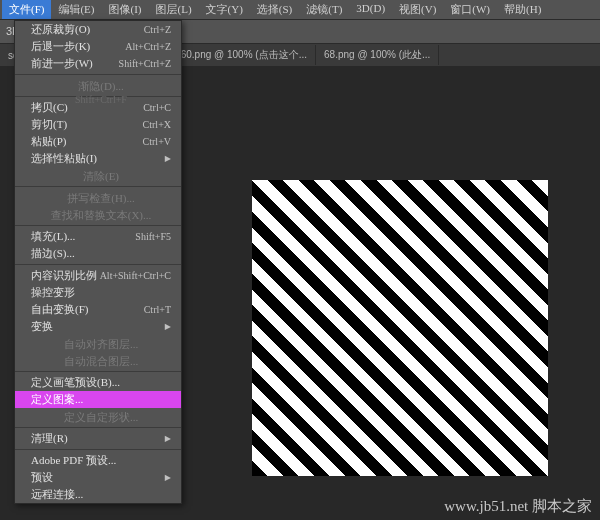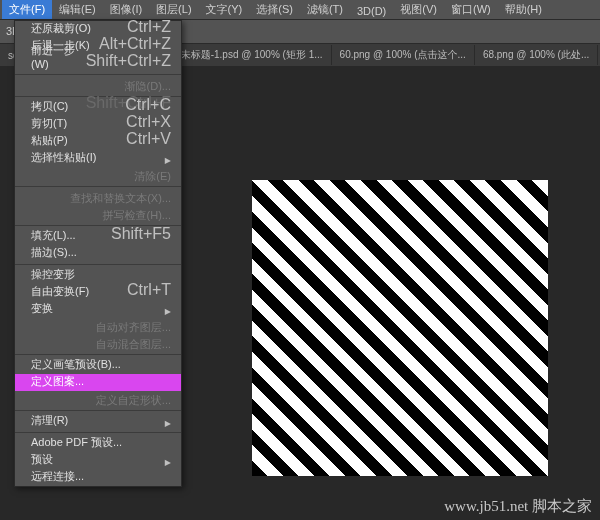--- a/index.html
+++ b/index.html
@@ -1,28 +1,28 @@
 <!DOCTYPE html>
 <html><head>
 <meta charset="utf-8">
 <style>
   * { box-sizing: border-box; margin: 0; padding: 0; }
   body { width: 600px; height: 520px; background: #323232; font-family: "Microsoft YaHei", Arial, sans-serif; font-size: 11px; color: #d0d0d0; overflow: hidden; position: relative; }
-  .menubar { height: 20px; background: #535353; display: flex; align-items: flex-end; padding-left: 2px; border-bottom: 1px solid #2a2a2a; }
+  .menubar { height: 20px; background: #535353; display: flex; align-items: flex-start; padding-left: 2px; border-bottom: 1px solid #2a2a2a; font-family: Liberation Serif, serif; }
   .menubar .mitem { padding: 2px 7px; cursor: pointer; }
   .menubar .mitem:first-child { background: #3a7bd5; color: #fff; }
   .toolbar { height: 24px; background: #535353; display: flex; align-items: center; padding-left: 6px; border-bottom: 1px solid #2a2a2a; gap: 10px; }
   .toolbar .lbl { color: #cfcfcf; }
   .tabrow { height: 22px; background: #3a3a3a; display: flex; align-items: center; padding-left: 0; position: relative; }
   .tabrow .tab { padding: 3px 8px; font-size: 10px; color: #bcbcbc; border-right: 1px solid #2a2a2a; white-space: nowrap; }
   .dropdown { position: absolute; top: 20px; left: 14px; width: 168px; background: #535353; border: 1px solid #2a2a2a; box-shadow: 2px 2px 6px rgba(0,0,0,0.5); z-index: 10; }
-  .dropdown .row { display: flex; justify-content: space-between; align-items: flex-end; padding: 2px 10px 2px 16px; height: 17px; color: #e0e0e0; cursor: pointer; }
+  .dropdown .row { display: flex; justify-content: space-between; align-items: center; padding: 2px 10px 2px 16px; height: 17px; color: #e0e0e0; cursor: pointer; font-family: Liberation Serif, serif; }
   .dropdown .row.disabled { color: #7a7a7a; cursor: default; flex-direction: column; }
   .dropdown .row.sel { background: #d946ef; color: #fff; }
-  .dropdown .row .key { font-size: 16px; color: #c0c0c0; }
+  .dropdown .row .key { font-size: 10px; color: #c0c0c0; }
   .dropdown .row.disabled .key { color: #6a6a6a; }
   .dropdown .row .tri { font-size: 8px; color: #c0c0c0; margin-left: auto; }
   .dropdown hr { border: none; border-top: 1px solid #3b3b3b; margin: 2px 0; }
   .canvas-area { position: absolute; top: 66px; left: 0; right: 0; bottom: 0; background: #282828; }
   .canvas { position: absolute; left: 252px; top: 114px; width: 296px; height: 296px; background: #fff; overflow: hidden; }
   .stripes { width: 100%; height: 100%; background: repeating-linear-gradient(45deg, #000 0 11px, #fff 11px 22px); }
   .watermark { position: absolute; right: 8px; bottom: 4px; font-size: 15px; color: #c8c8c8; font-family: KaiTi, serif; }
 </style>
 </head>
 <body>
@@ -39,21 +39,20 @@
     <span class="mitem">视图(V)</span>
     <span class="mitem">窗口(W)</span>
     <span class="mitem">帮助(H)</span>
   </div>
 <div class="toolbar">
   <span class="lbl">3D 模式:</span>
 </div>
 <div class="tabrow">
     <div class="tab">sd @ ...</div>
     <div class="tab">...24683HEKN.psd @...</div>
-    <div class="tab">未标题-1.psd @ 100% (矩形 1...</div>
     <div class="tab">60.png @ 100% (点击这个...</div>
     <div class="tab">68.png @ 100% (此处...</div>
   </div>
 
 <div class="dropdown">
     <div class="row">
       <span>还原裁剪(O)</span>
       <span class="key">Ctrl+Z</span>
     </div>
     <div class="row">
@@ -84,34 +83,38 @@
     </div>
     <div class="row">
       <span>选择性粘贴(I)</span>
       <span class="tri">▶</span>
     </div>
     <div class="row disabled">
       <span>清除(E)</span>
     </div>
     <hr>
     <div class="row disabled">
-      <span>查找和替换文本(X)...</span>
+      <span>拼写检查(H)...</span>
     </div>
     <div class="row disabled">
-      <span>拼写检查(H)...</span>
+      <span>查找和替换文本(X)...</span>
     </div>
     <hr>
     <div class="row">
       <span>填充(L)...</span>
       <span class="key">Shift+F5</span>
     </div>
     <div class="row">
       <span>描边(S)...</span>
     </div>
     <hr>
+    <div class="row">
+      <span>内容识别比例</span>
+      <span class="key">Alt+Shift+Ctrl+C</span>
+    </div>
     <div class="row">
       <span>操控变形</span>
     </div>
     <div class="row">
       <span>自由变换(F)</span>
       <span class="key">Ctrl+T</span>
     </div>
     <div class="row">
       <span>变换</span>
       <span class="tri">▶</span>

